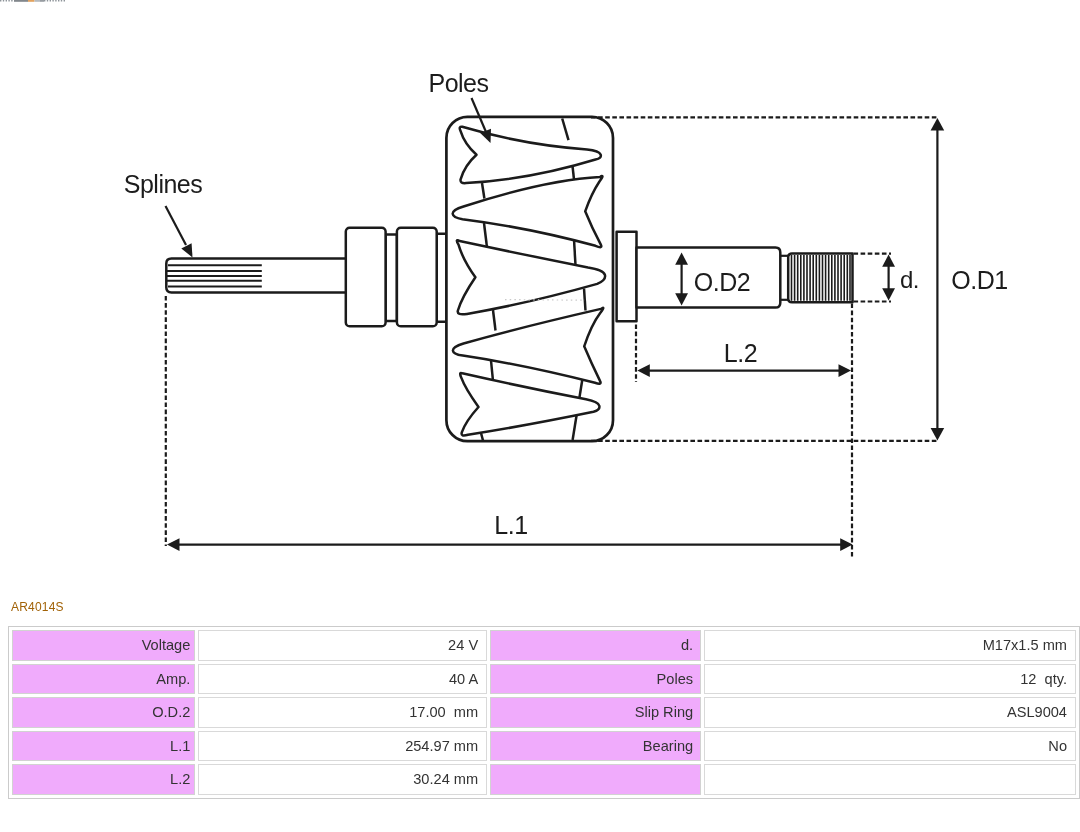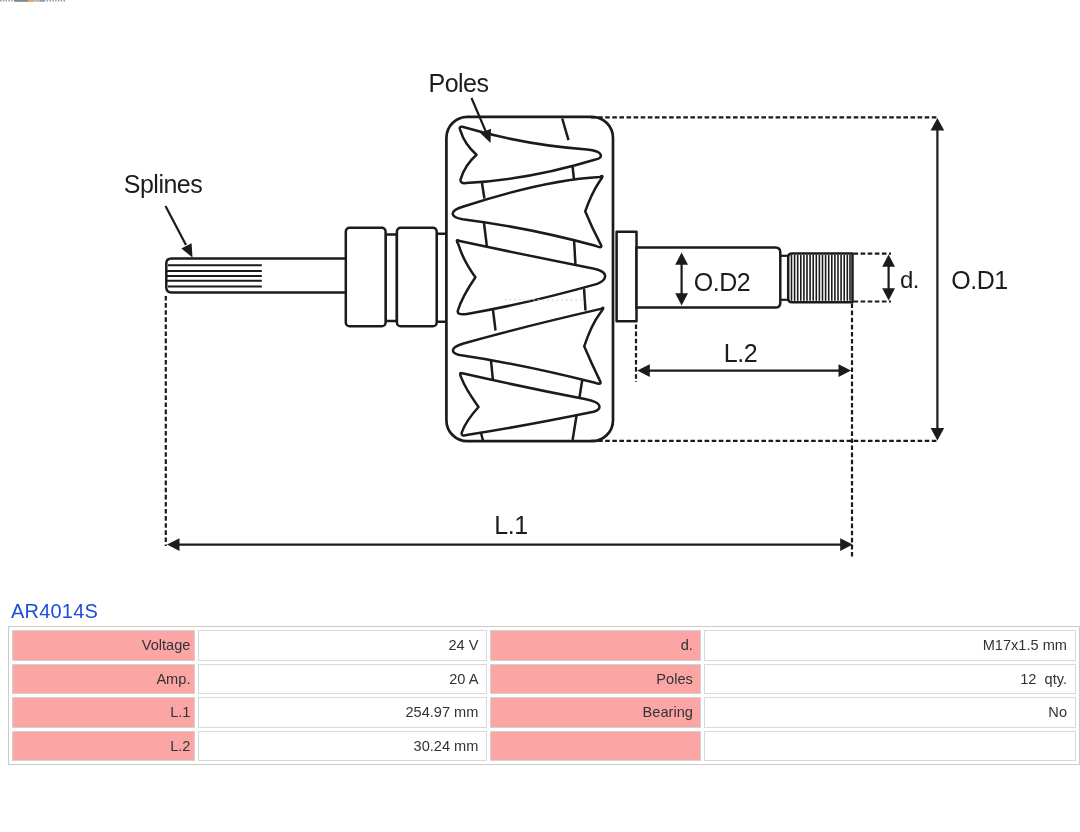--- a/index.html
+++ b/index.html
@@ -1,23 +1,23 @@
 <!DOCTYPE html>
 <html><head>
 <meta charset="utf-8">
 <style>
 html,body{margin:0;padding:0;background:#fff;}
 body{width:1080px;height:832px;position:relative;overflow:hidden;font-family:"Liberation Sans",sans-serif;}
 #logostrip{position:absolute;left:0;top:0;width:66px;height:3px;}
 #logostrip svg{display:block;}
 #drawing{position:absolute;left:0;top:0;}
-#code{position:absolute;left:11px;top:600px;color:#1d4ed8;font-size:20px;letter-spacing:0.2px;}
+#code{position:absolute;left:11px;top:600px;color:#a16207;font-size:12px;letter-spacing:0.2px;}
 #spec{position:absolute;left:8px;top:626px;border-collapse:separate;border-spacing:3px;border:1px solid #cbcbcb;table-layout:fixed;}
 #spec td{box-sizing:border-box;border:1px solid #d9d9d9;height:30.5px;font-size:14.6px;color:#333;text-align:right;padding:0 8px 0 0;vertical-align:middle;white-space:nowrap;overflow:hidden;}
-#spec td.h{background:#fca5a5;border-color:#d2d2d2;padding-right:3.5px;}
+#spec td.h{background:#f0abfc;border-color:#d2d2d2;padding-right:3.5px;}
 #spec td:nth-child(3){padding-right:7px;}
 </style>
 </head>
 <body>
 <div id="logostrip">
 <svg width="66" height="3" viewBox="0 0 66 3">
 <g fill="#8e949a">
 <rect x="0" y="0" width="1.4" height="1.5"></rect>
         <rect x="2.8" y="0" width="1.4" height="1.5"></rect>
         <rect x="5.6" y="0" width="1.4" height="1.5"></rect>
@@ -155,23 +155,29 @@
 <table id="spec">
 <tbody>
       <tr>
         <td class="h" style="width:194.5px">Voltage</td>
         <td style="width:308px">24 V</td>
         <td class="h" style="width:224px">d.</td>
         <td style="width:397px">M17x1.5 mm</td>
       </tr>
 <tr>
         <td class="h">Amp.</td>
-        <td>20 A</td>
+        <td>40 A</td>
         <td class="h">Poles</td>
         <td>12&nbsp;&nbsp;qty.</td>
+      </tr>
+<tr>
+        <td class="h">O.D.2</td>
+        <td>17.00&nbsp;&nbsp;mm</td>
+        <td class="h">Slip Ring</td>
+        <td>ASL9004</td>
       </tr>
 <tr>
         <td class="h">L.1</td>
         <td>254.97 mm</td>
         <td class="h">Bearing</td>
         <td>No</td>
       </tr>
 <tr>
         <td class="h">L.2</td>
         <td>30.24 mm</td>

